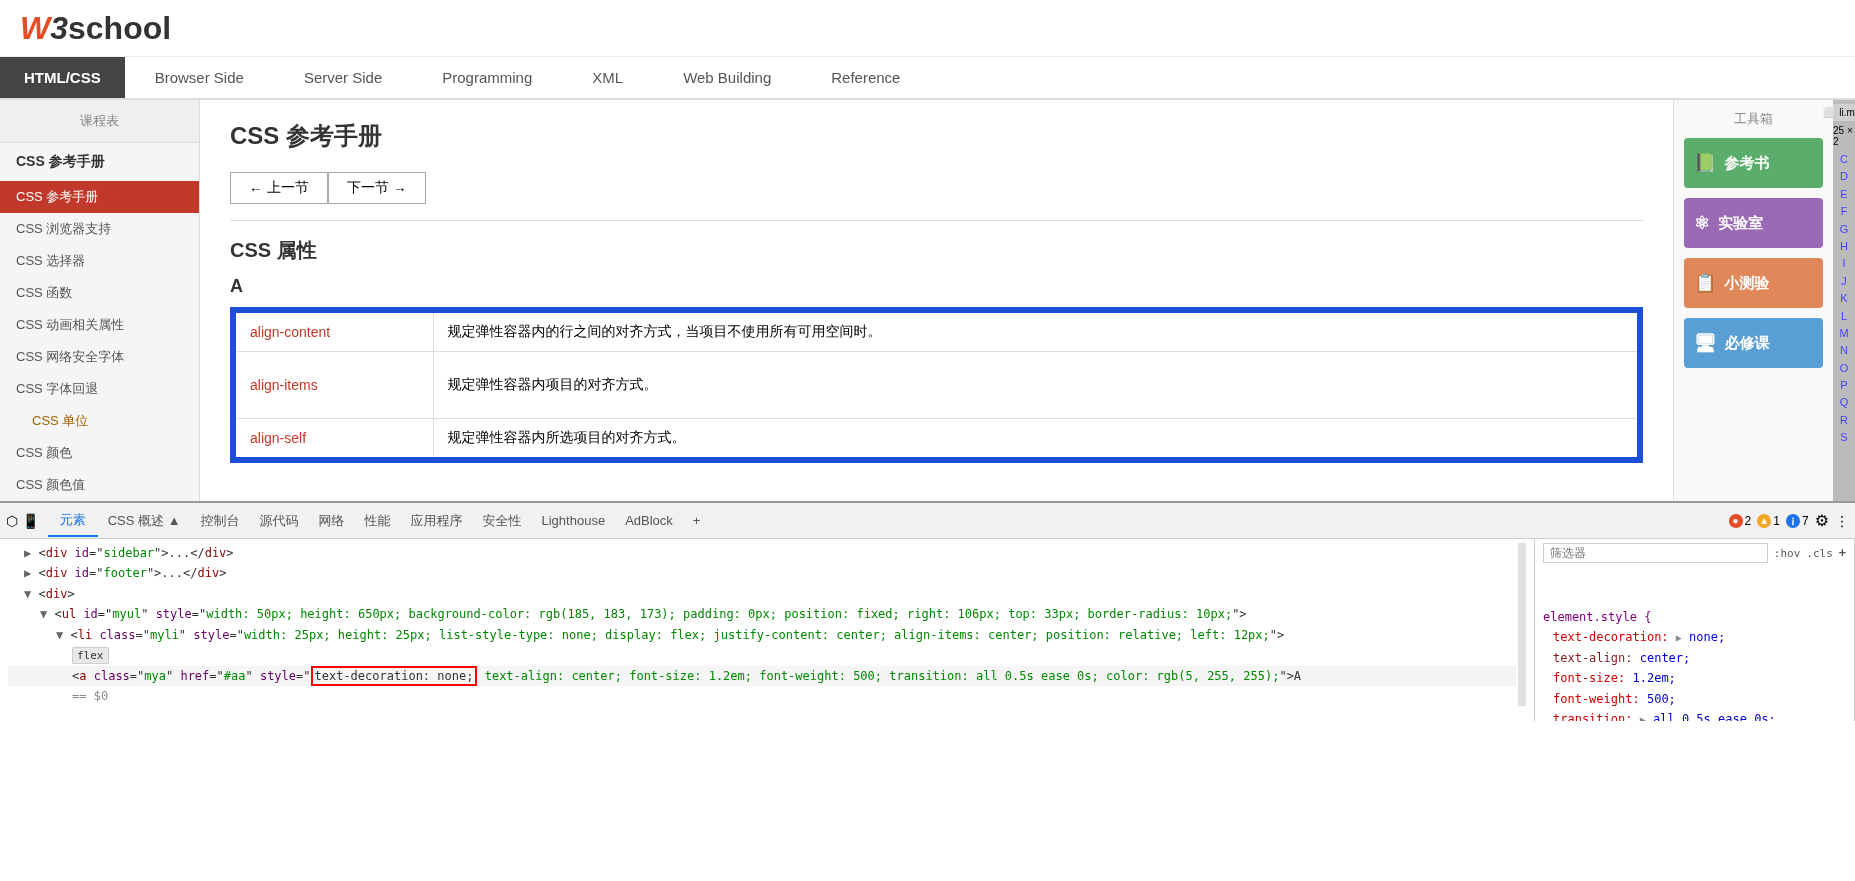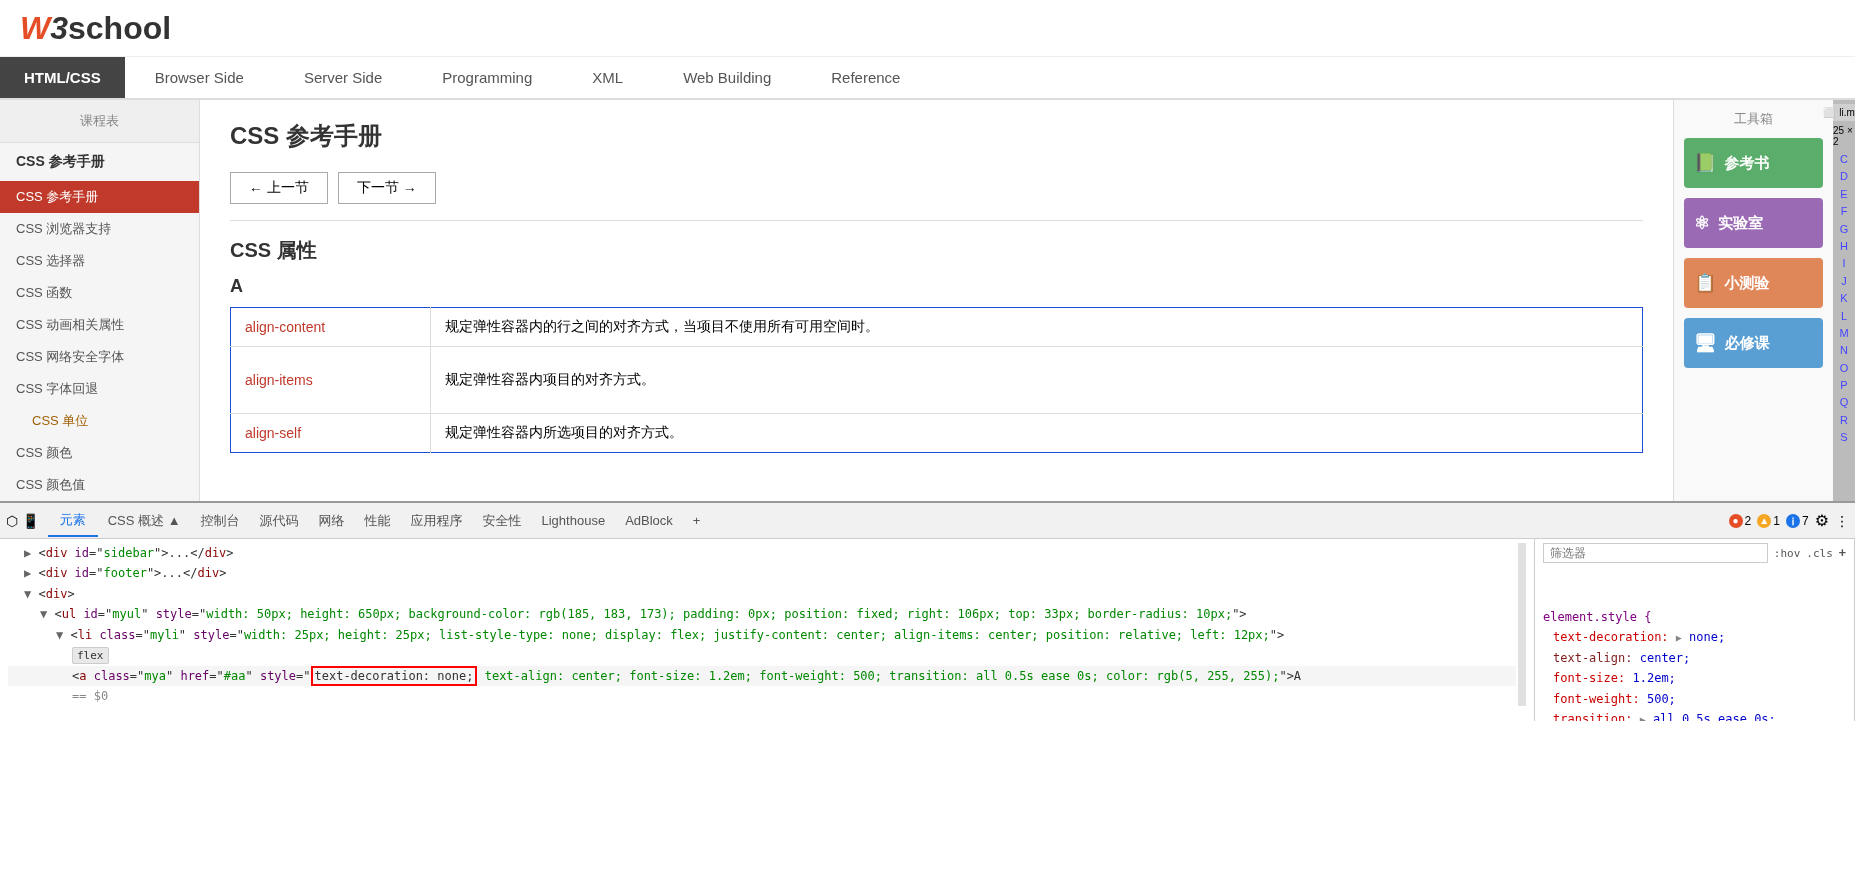--- a/index.html
+++ b/index.html
@@ -36,29 +36,29 @@
     <a style="display:block; padding:7px 16px; font-size:13px; color:#555; cursor:pointer; text-decoration:none;">CSS 动画相关属性</a>
     <a style="display:block; padding:7px 16px; font-size:13px; color:#555; cursor:pointer; text-decoration:none;">CSS 网络安全字体</a>
     <a style="display:block; padding:7px 16px; font-size:13px; color:#555; cursor:pointer; text-decoration:none;">CSS 字体回退</a>
     <a style="display:block; padding:7px 32px; font-size:13px; color:#a16207; cursor:pointer; text-decoration:none;">CSS 单位</a>
     <a style="display:block; padding:7px 16px; font-size:13px; color:#555; cursor:pointer; text-decoration:none;">CSS 颜色</a>
     <a style="display:block; padding:7px 16px; font-size:13px; color:#555; cursor:pointer; text-decoration:none;">CSS 颜色值</a>
   </div>
 
   <div style="flex:1; padding:20px 30px; background:#fff;">
     <h1 style="font-size:24px; font-weight:bold; color:#333; margin-bottom:20px;">CSS 参考手册</h1>
-    <div style="display:flex; gap:10px; margin-bottom:16px;">
+    <div style="display:flex; margin-bottom:16px;">
       <button style="padding:6px 18px; border:1px solid #aaa; background:#fff; cursor:pointer; font-size:14px;">← 上一节</button>
       <button style="padding:6px 18px; border:1px solid #aaa; background:#fff; cursor:pointer; font-size:14px;">下一节 →</button>
     </div>
     <hr style="border:none; border-top:1px solid #ddd; margin-bottom:16px;">
     <h2 style="font-size:20px; font-weight:bold; color:#333; margin-bottom:12px;">CSS 属性</h2>
     <div style="font-size:18px; font-weight:bold; color:#333; margin-bottom:10px;">A</div>
 
-    <table style="width:100%; border-collapse:collapse; border:1px solid #1d4ed8;">
+    <table style="width:100%; border-collapse:collapse; border:6px solid #1d4ed8;">
       <tbody>
         <tr>
           <td style="padding:10px 14px; border-right:1px solid #ddd; border-bottom:1px solid #ddd; width:200px;">
             <a style="color:#c0392b; text-decoration:none;">align-content</a>
           </td>
           <td style="padding:10px 14px; border-bottom:1px solid #ddd;">规定弹性容器内的行之间的对齐方式，当项目不使用所有可用空间时。</td>
         </tr>
         <tr>
           <td style="padding:10px 14px; border-right:1px solid #ddd; border-bottom:1px solid #ddd;">
             <a style="color:#c0392b; text-decoration:none;">align-items</a>

